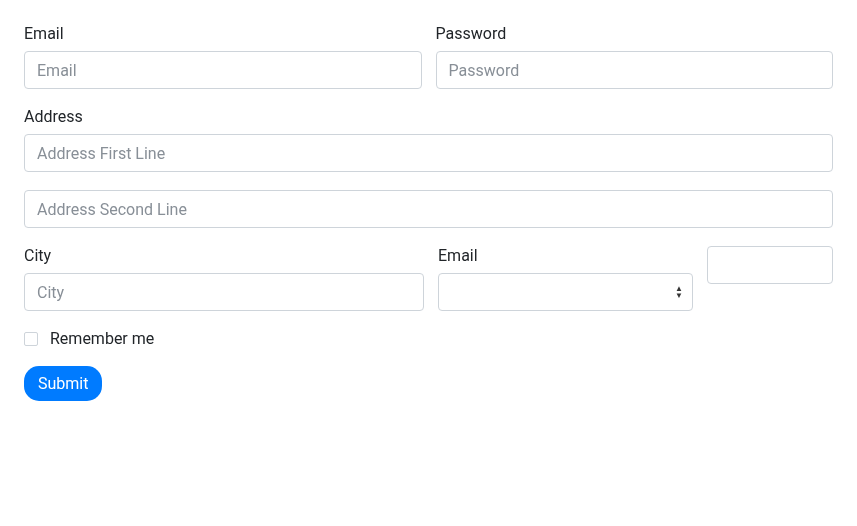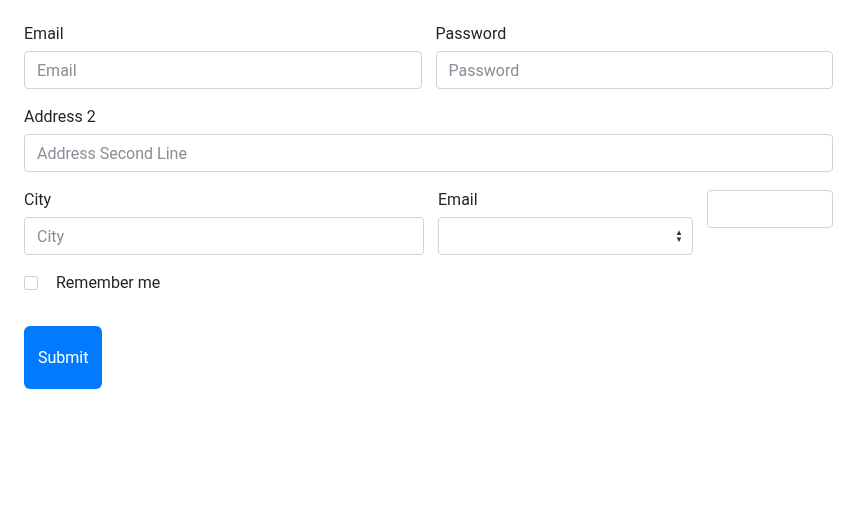--- a/index.html
+++ b/index.html
@@ -82,22 +82,22 @@
       display: flex;
       flex-direction: column;
       gap: 1px;
       font-size: 8px;
       color: #333;
       line-height: 0.7;
     }
     .checkbox-row {
       display: flex;
       align-items: center;
-      gap: 18px;
-      margin-bottom: 34px;
+      gap: 12px;
+      margin-bottom: 18px;
     }
     input[type="checkbox"] {
       width: 14px;
       height: 14px;
       border: 1px solid #ced4da;
       border-radius: 2px;
       appearance: none;
       -webkit-appearance: none;
       background: #fff;
       cursor: pointer;
@@ -108,22 +108,22 @@
     }
     .checkbox-label {
       font-size: 16px;
       color: #212529;
       margin: 0;
     }
     .btn-submit {
       background-color: #007bff;
       color: #fff;
       border: none;
-      border-radius: 6px;
-      padding: 22px 14px;
+      border-radius: 15px;
+      padding: 8px 14px;
       font-size: 16px;
       font-family: inherit;
       cursor: pointer;
     }
   </style>
 </head>
 <body>
 
 <form>
 
@@ -131,24 +131,29 @@
     <div class="form-group col-half">
       <label>Email</label>
       <input type="email" placeholder="Email" style="">
     </div>
     <div class="form-group col-half">
       <label>Password</label>
       <input type="password" placeholder="Password" style="">
     </div>
   </div>
 
+  <div class="form-row">
+    <div class="form-group">
+      <label>Address</label>
+      <input type="text" placeholder="Address First Line" style="">
+    </div>
+  </div>
 
   <div class="form-row">
     <div class="form-group">
-      <label>Address 2</label>
       <input type="text" placeholder="Address Second Line" style="">
     </div>
   </div>
 
   <div class="form-row">
     <div class="form-group col-city">
       <label>City</label>
       <input type="text" placeholder="City" style="">
     </div>
     <div class="form-group col-state">

